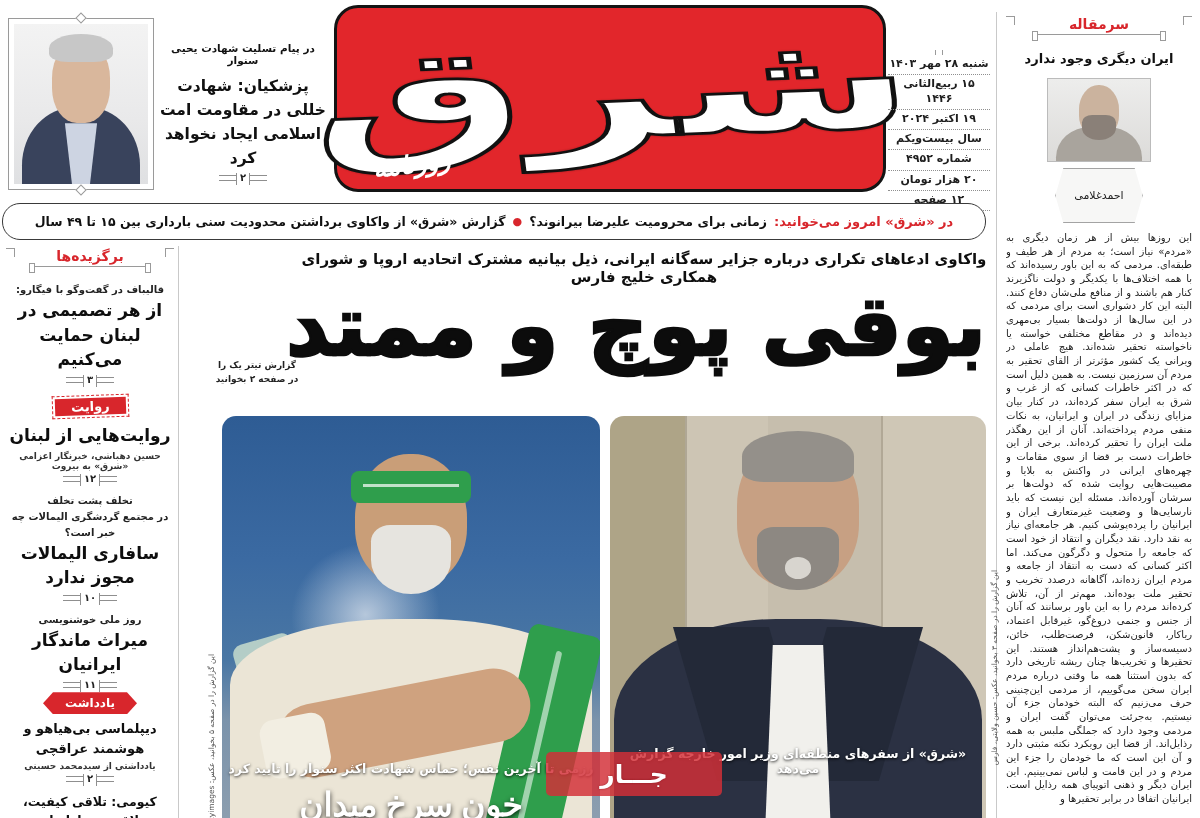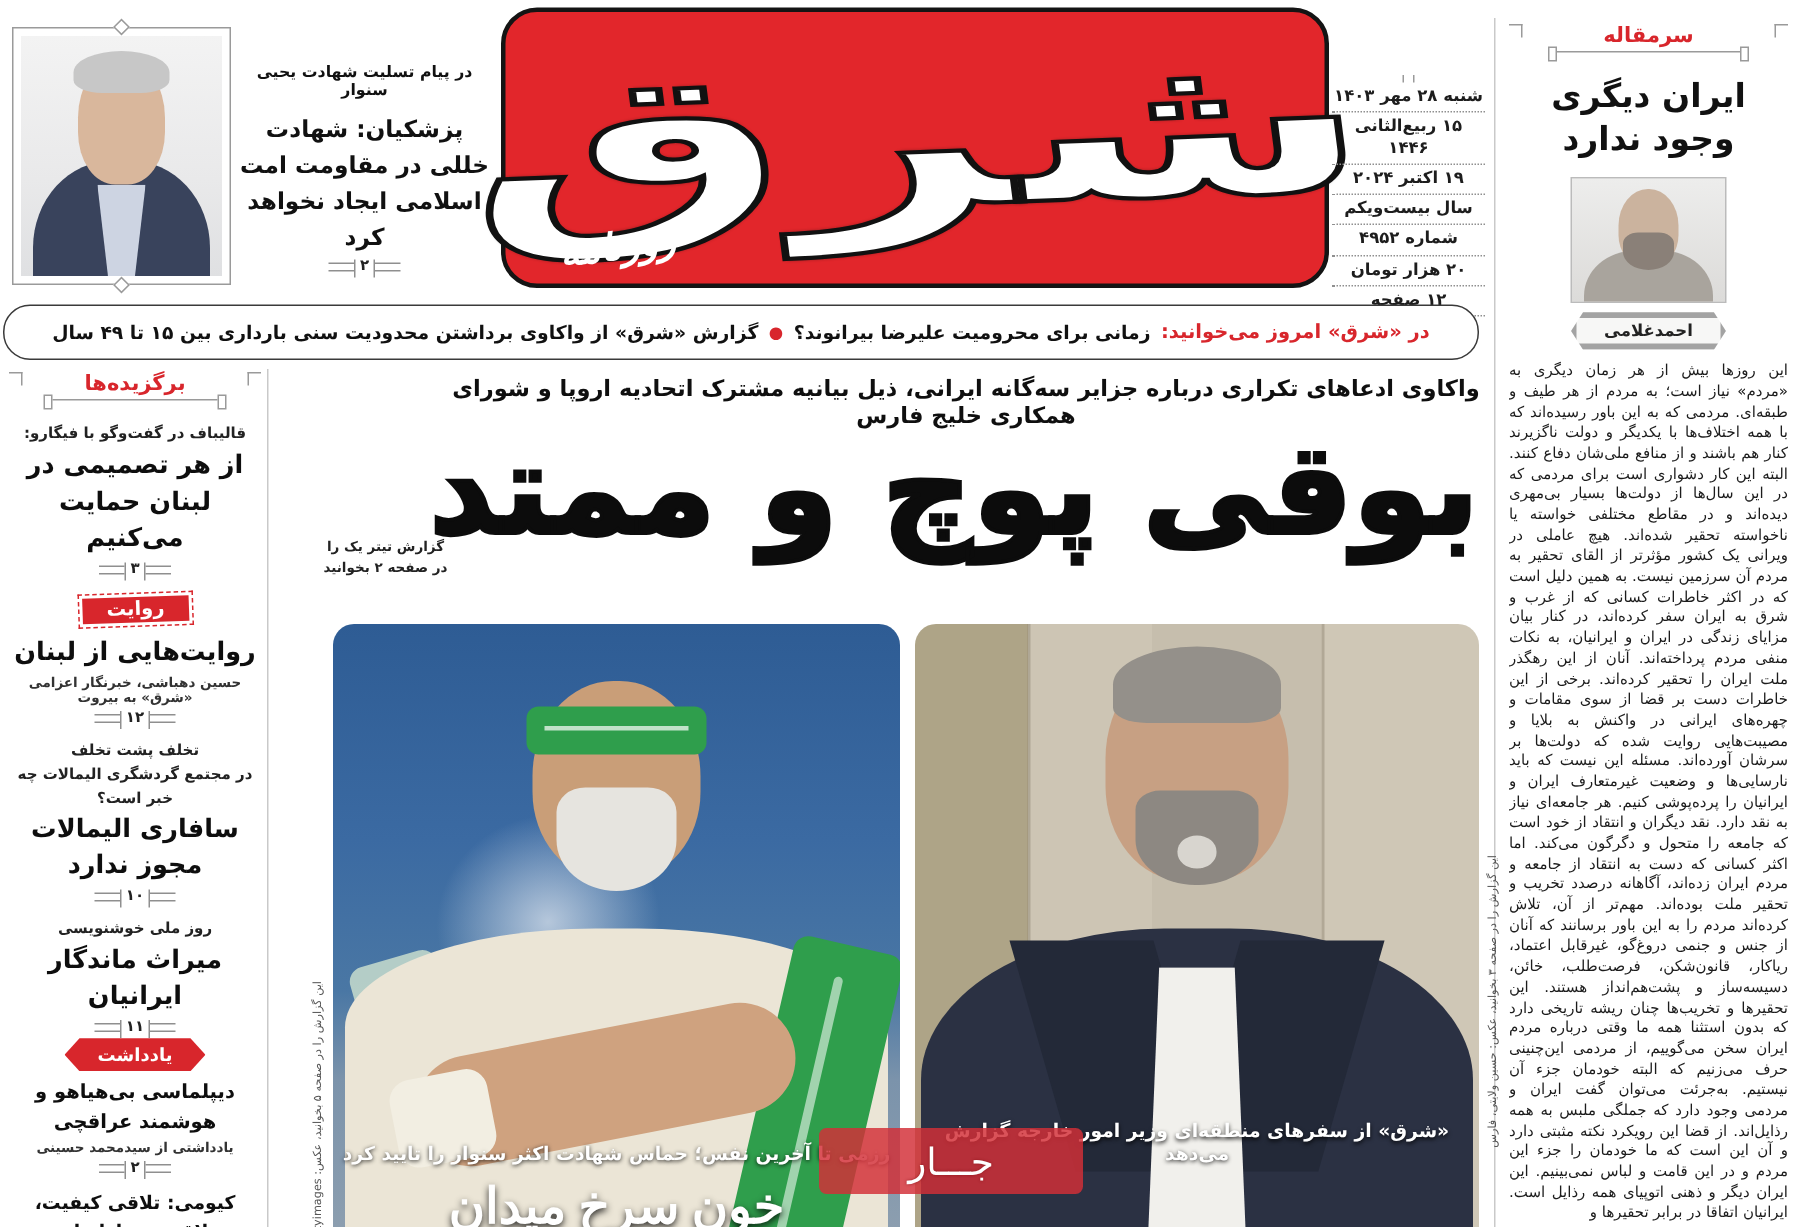--- a/index.html
+++ b/index.html
@@ -42,26 +42,26 @@
 
   
   .dates { position:absolute; left:888px; top:50px; width:102px; }
   .dates .row { font-size:11px; font-weight:bold; color:#1d1d1d; text-align:center; padding:2px 0 3px; border-bottom:1px dotted #8f8f8f; line-height:1.3; }
   .dates .row:first-child { border-top:1px dotted #8f8f8f; }
   .dates .tick { width:8px; height:5px; margin:0 auto; border-left:1px solid #9a9a9a; border-right:1px solid #9a9a9a; }
 
   
   .editorial { position:absolute; left:1006px; top:16px; width:186px; text-align:center; }
   .ed-label { color:var(--accent_red,#d8262c); font-size:14px; font-weight:bold; }
-  .ed-title { margin-top:10px; font-size:22px; font-weight:bold; color:#111; line-height:1.3; }
+  .ed-title { margin-top:10px; font-size:13px; font-weight:bold; color:#111; line-height:1.3; }
   .ed-photo { position:relative; width:104px; height:84px; margin:10px auto 0; background:linear-gradient(180deg,#ededec,#dcdbd9); border:1px solid #bbb; overflow:hidden; }
   .gh-shirt { position:absolute; bottom:-4px; left:8%; width:84%; height:46%; background:#a9a49d; border-radius:40% 40% 0 0/80% 80% 0 0; }
   .gh-head { position:absolute; top:8%; left:30%; width:40%; height:62%; background:#cbb39e; border-radius:48% 48% 40% 40%; }
   .gh-beard { position:absolute; top:44%; left:33%; width:34%; height:30%; background:#8a8078; border-radius:30% 30% 50% 50%; }
-  .ed-name { display:inline-block; margin-top:6px; font-size:11px; font-weight:bold; color:#222; border:4px solid #a3a3a3; background:#f7f7f6; padding:2px 18px; clip-path:polygon(8px 0,calc(100% - 8px) 0,100% 50%,calc(100% - 8px) 100%,8px 100%,0 50%); }
+  .ed-name { display:inline-block; margin-top:6px; font-size:11px; font-weight:normal; color:#222; border:1px solid #a3a3a3; background:#f7f7f6; padding:20px 18px; clip-path:polygon(8px 0,calc(100% - 8px) 0,100% 50%,calc(100% - 8px) 100%,8px 100%,0 50%); }
   .ed-body { margin-top:8px; text-align:justify; font-size:10px; line-height:1.37; color:#1c1c1c; direction:rtl; height:600px; overflow:hidden; }
 
   
   .banner { position:absolute; left:2px; top:203px; width:984px; height:37px; border:1.4px solid #3a3a3a; border-radius:18px; display:flex; align-items:center; justify-content:center; gap:7px; background:#fff; padding:0 26px; white-space:nowrap; }
   .banner .lbl { color:var(--accent_red,#d8262c); font-weight:bold; font-size:13px; }
   .banner .txt { color:#111; font-size:12.5px; font-weight:bold; }
   .banner .dot { color:var(--accent_red,#d8262c); font-size:11px; }
 
   
   .deck { position:absolute; left:300px; top:250px; width:688px; text-align:center; font-size:15px; font-weight:bold; color:#0f0f0f; }
@@ -102,21 +102,21 @@
   .ara-head { position:absolute; top:5%; left:50%; width:122px; height:150px; transform:translateX(-50%); background:#c7a083; border-radius:46% 46% 42% 42%; z-index:2; }
   .ara-hair { position:absolute; top:-4%; left:4%; width:92%; height:34%; background:#94908a; border-radius:50% 50% 20% 20%; }
   .ara-beard { position:absolute; bottom:-2%; left:16%; width:68%; height:42%; background:#8d8882; border-radius:20% 20% 48% 48%; }
   .ara-beard::after { content:""; position:absolute; bottom:18%; left:34%; width:32%; height:34%; background:#d8d5cf; border-radius:50%; }
 
   
   .credit { position:absolute; font-size:7.5px; color:#555; transform-origin:0 0; transform:rotate(-90deg); white-space:nowrap; direction:rtl; }
 
   
   .watermark { position:absolute; left:546px; top:752px; width:176px; height:44px; background:rgba(211,47,55,.83); border-radius:5px; display:flex; align-items:center; justify-content:center; z-index:6; }
-  .watermark span { color:#fff; font-size:25px; font-weight:normal; letter-spacing:3px; text-shadow:0 0 2px rgba(140,20,25,.9); }
+  .watermark span { color:#fff; font-size:25px; font-weight:bold; letter-spacing:3px; text-shadow:0 0 2px rgba(140,20,25,.9); }
 
   
   .highlights { position:absolute; left:4px; top:248px; width:172px; text-align:center; }
   .hl-label { color:var(--accent_red,#d8262c); font-size:14px; font-weight:bold; }
   .hl-kicker { font-size:10px; font-weight:bold; color:#222; line-height:1.6; }
   .hl-head { font-size:17px; font-weight:bold; color:#0e0e0e; line-height:1.45; letter-spacing:-0.3px; }
   .hl-head.sm { font-size:13px; line-height:1.5; }
   .hl-head.xs { font-size:12.5px; line-height:1.5; }
   .hl-sub { font-size:9px; font-weight:bold; color:#333; margin-top:3px; }
   .hl-item { margin-top:9px; }

